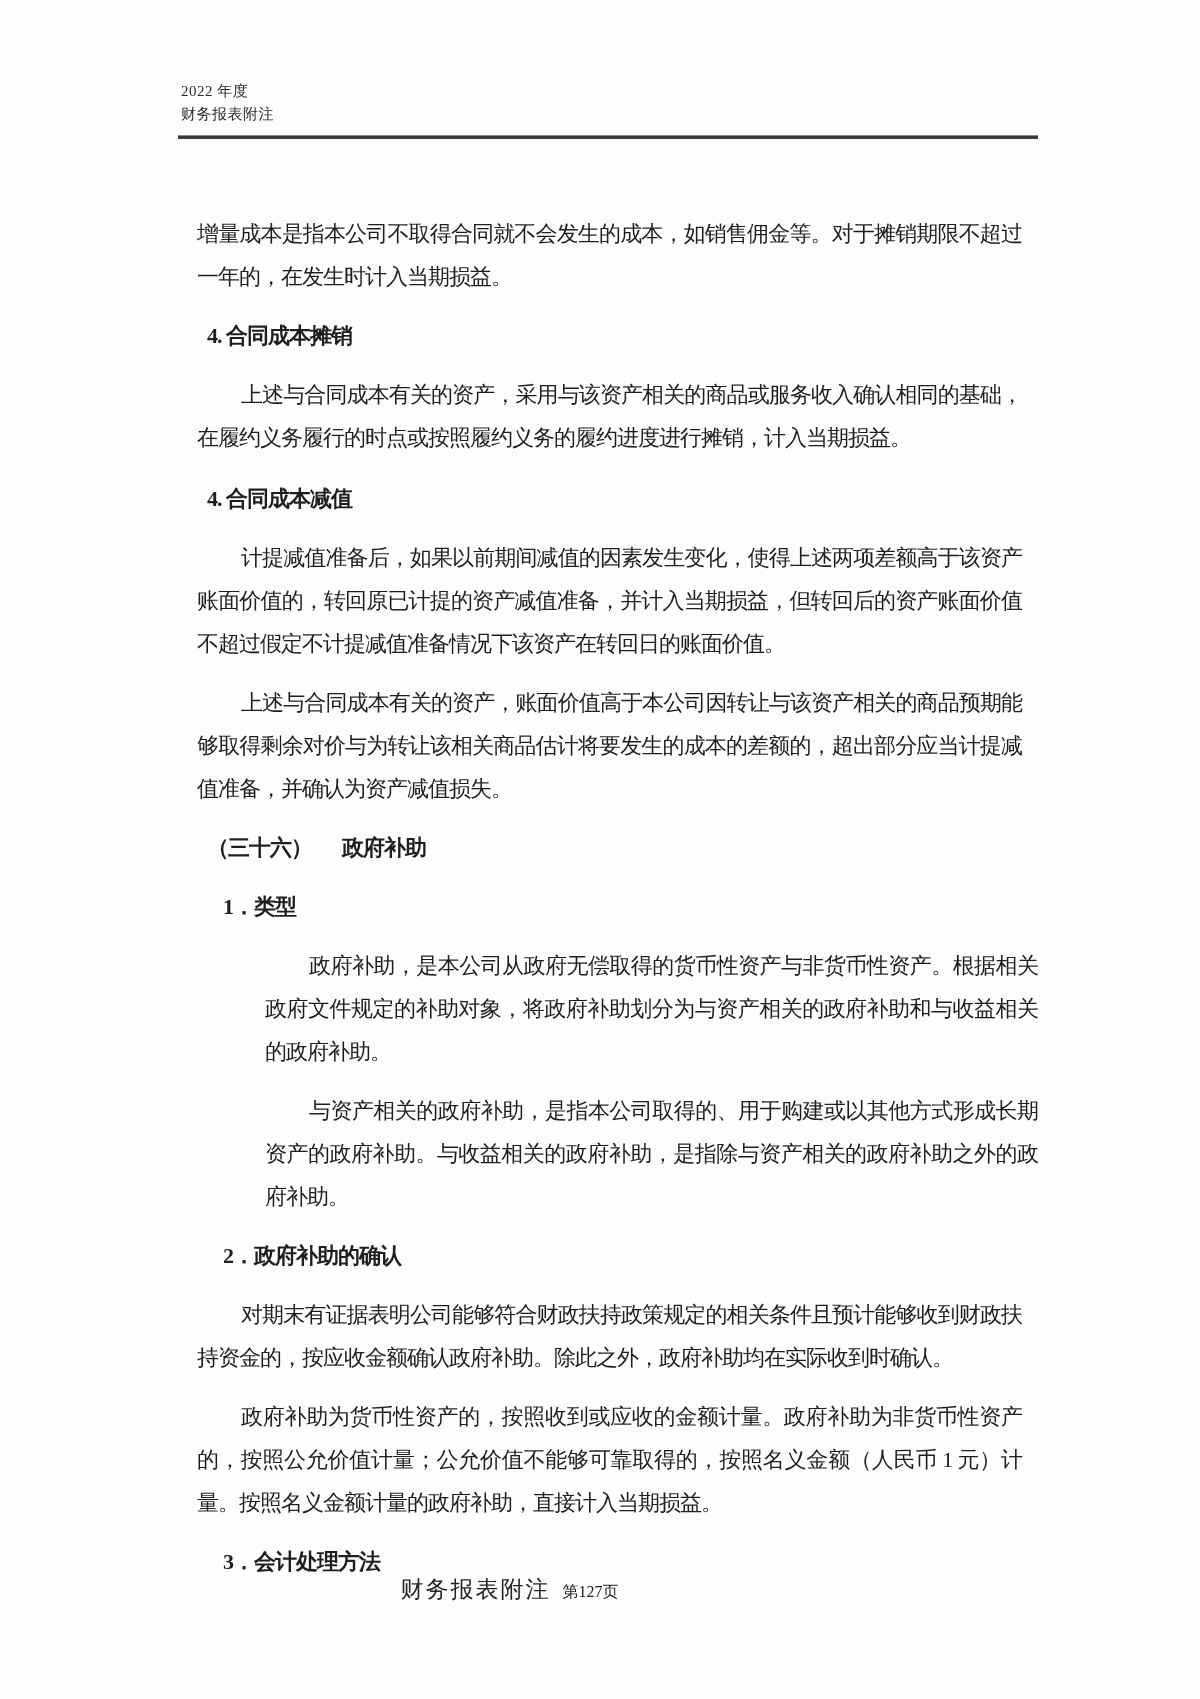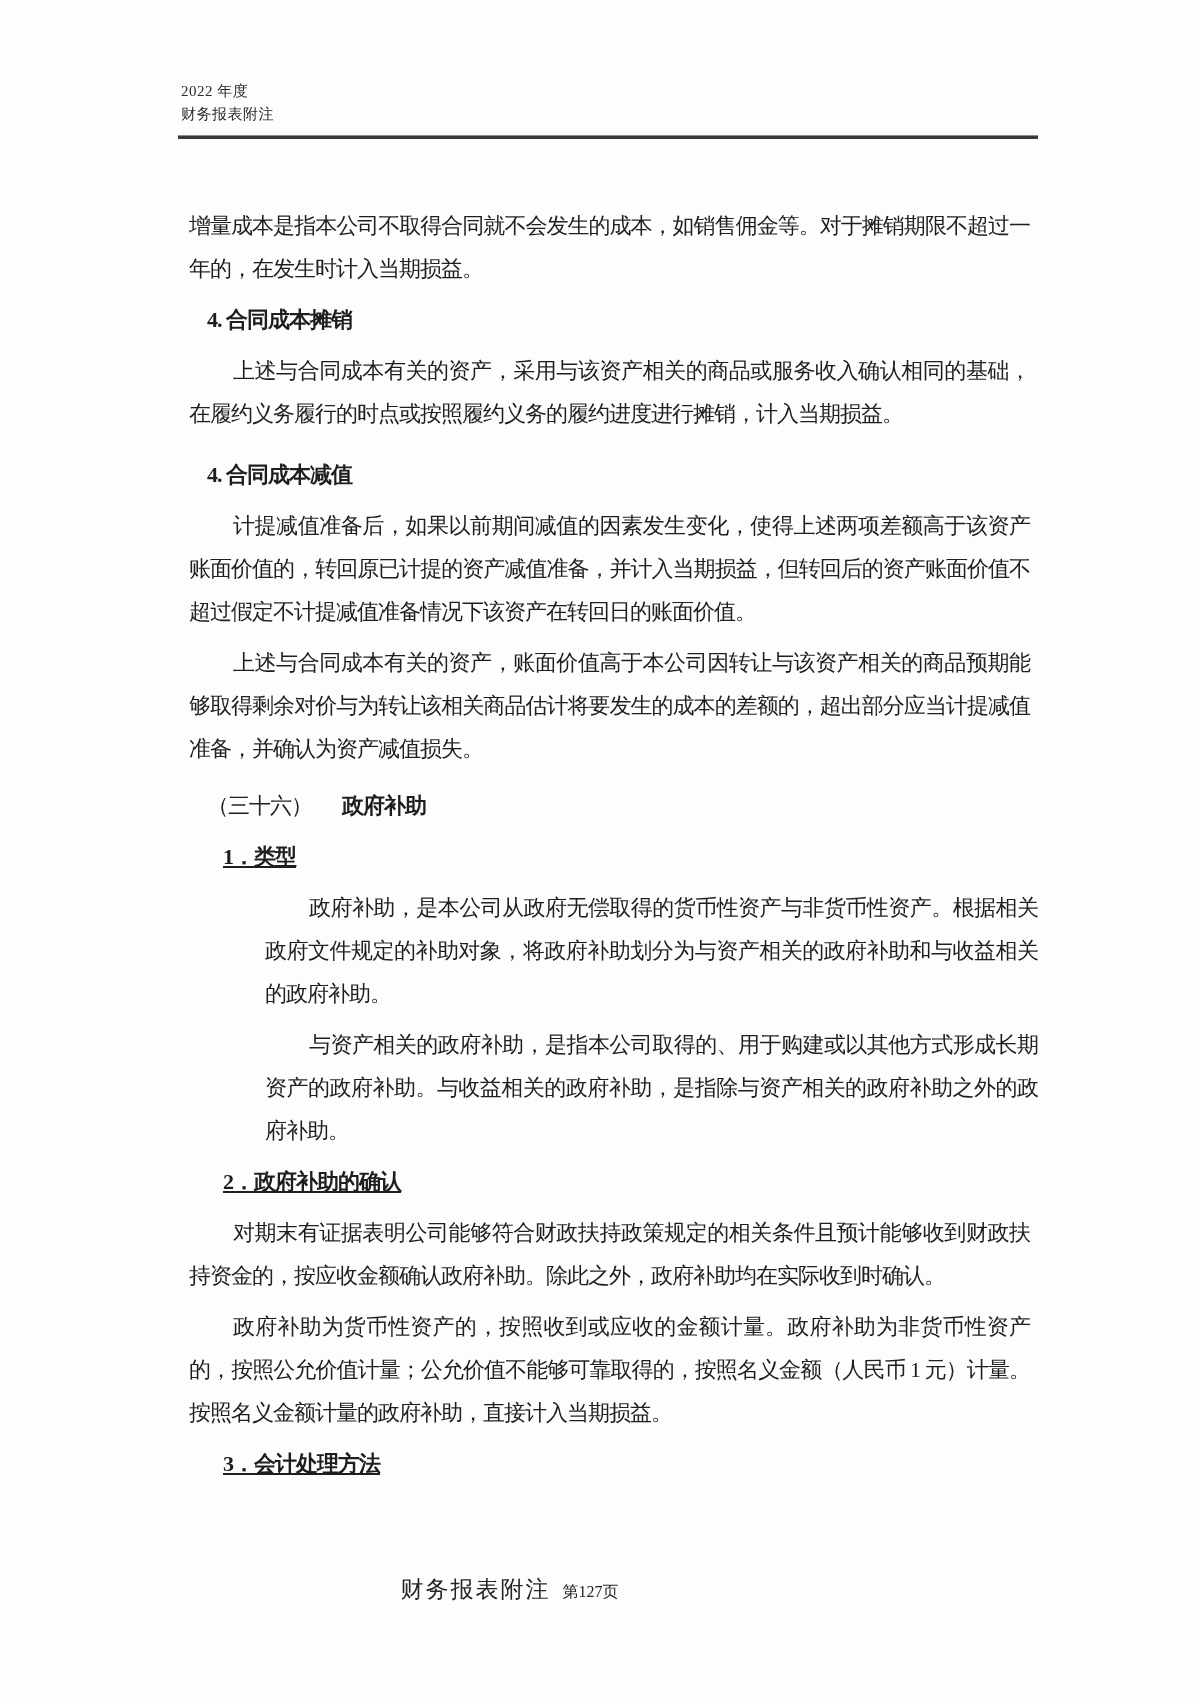--- a/index.html
+++ b/index.html
@@ -39,28 +39,28 @@
     position: absolute;
     left: 181px;
     top: 196px;
     width: 857px;
     font-size: 22px;
     line-height: 43px;
     letter-spacing: -1px;
     text-align: justify;
     color: #1e1e1e;
   }
-  .content p, .content div { margin: 8px; }
+  .content p, .content div { margin: 16px; }
   .para-cont { text-indent: 0; }
   .para-body { text-indent: 44px; }
   .para-sub  { margin-left: 84px !important; text-indent: 44px; width: 773px; }
   .h-item { margin-left: 26px !important; font-weight: 700; }
-  .h-num  { margin-left: 42px !important; font-weight: 700; text-decoration: underline; }
+  .h-num  { margin-left: 42px !important; font-weight: 700; }
   .h-section { margin-left: 26px !important; }
-  .h-section .sec-prefix { font-weight: 400; }
+  .h-section .sec-prefix { font-weight: 700; }
   .h-section .sec-title  { font-weight: 700; margin-left: 30px; }
   .gap-large  { margin-top: 18px !important; }
   .gap-medium { margin-top: 14px !important; }
   
   .page-footer {
     position: absolute;
     left: 0;
     top: 1574px;
     width: 1019px;
     text-align: center;

